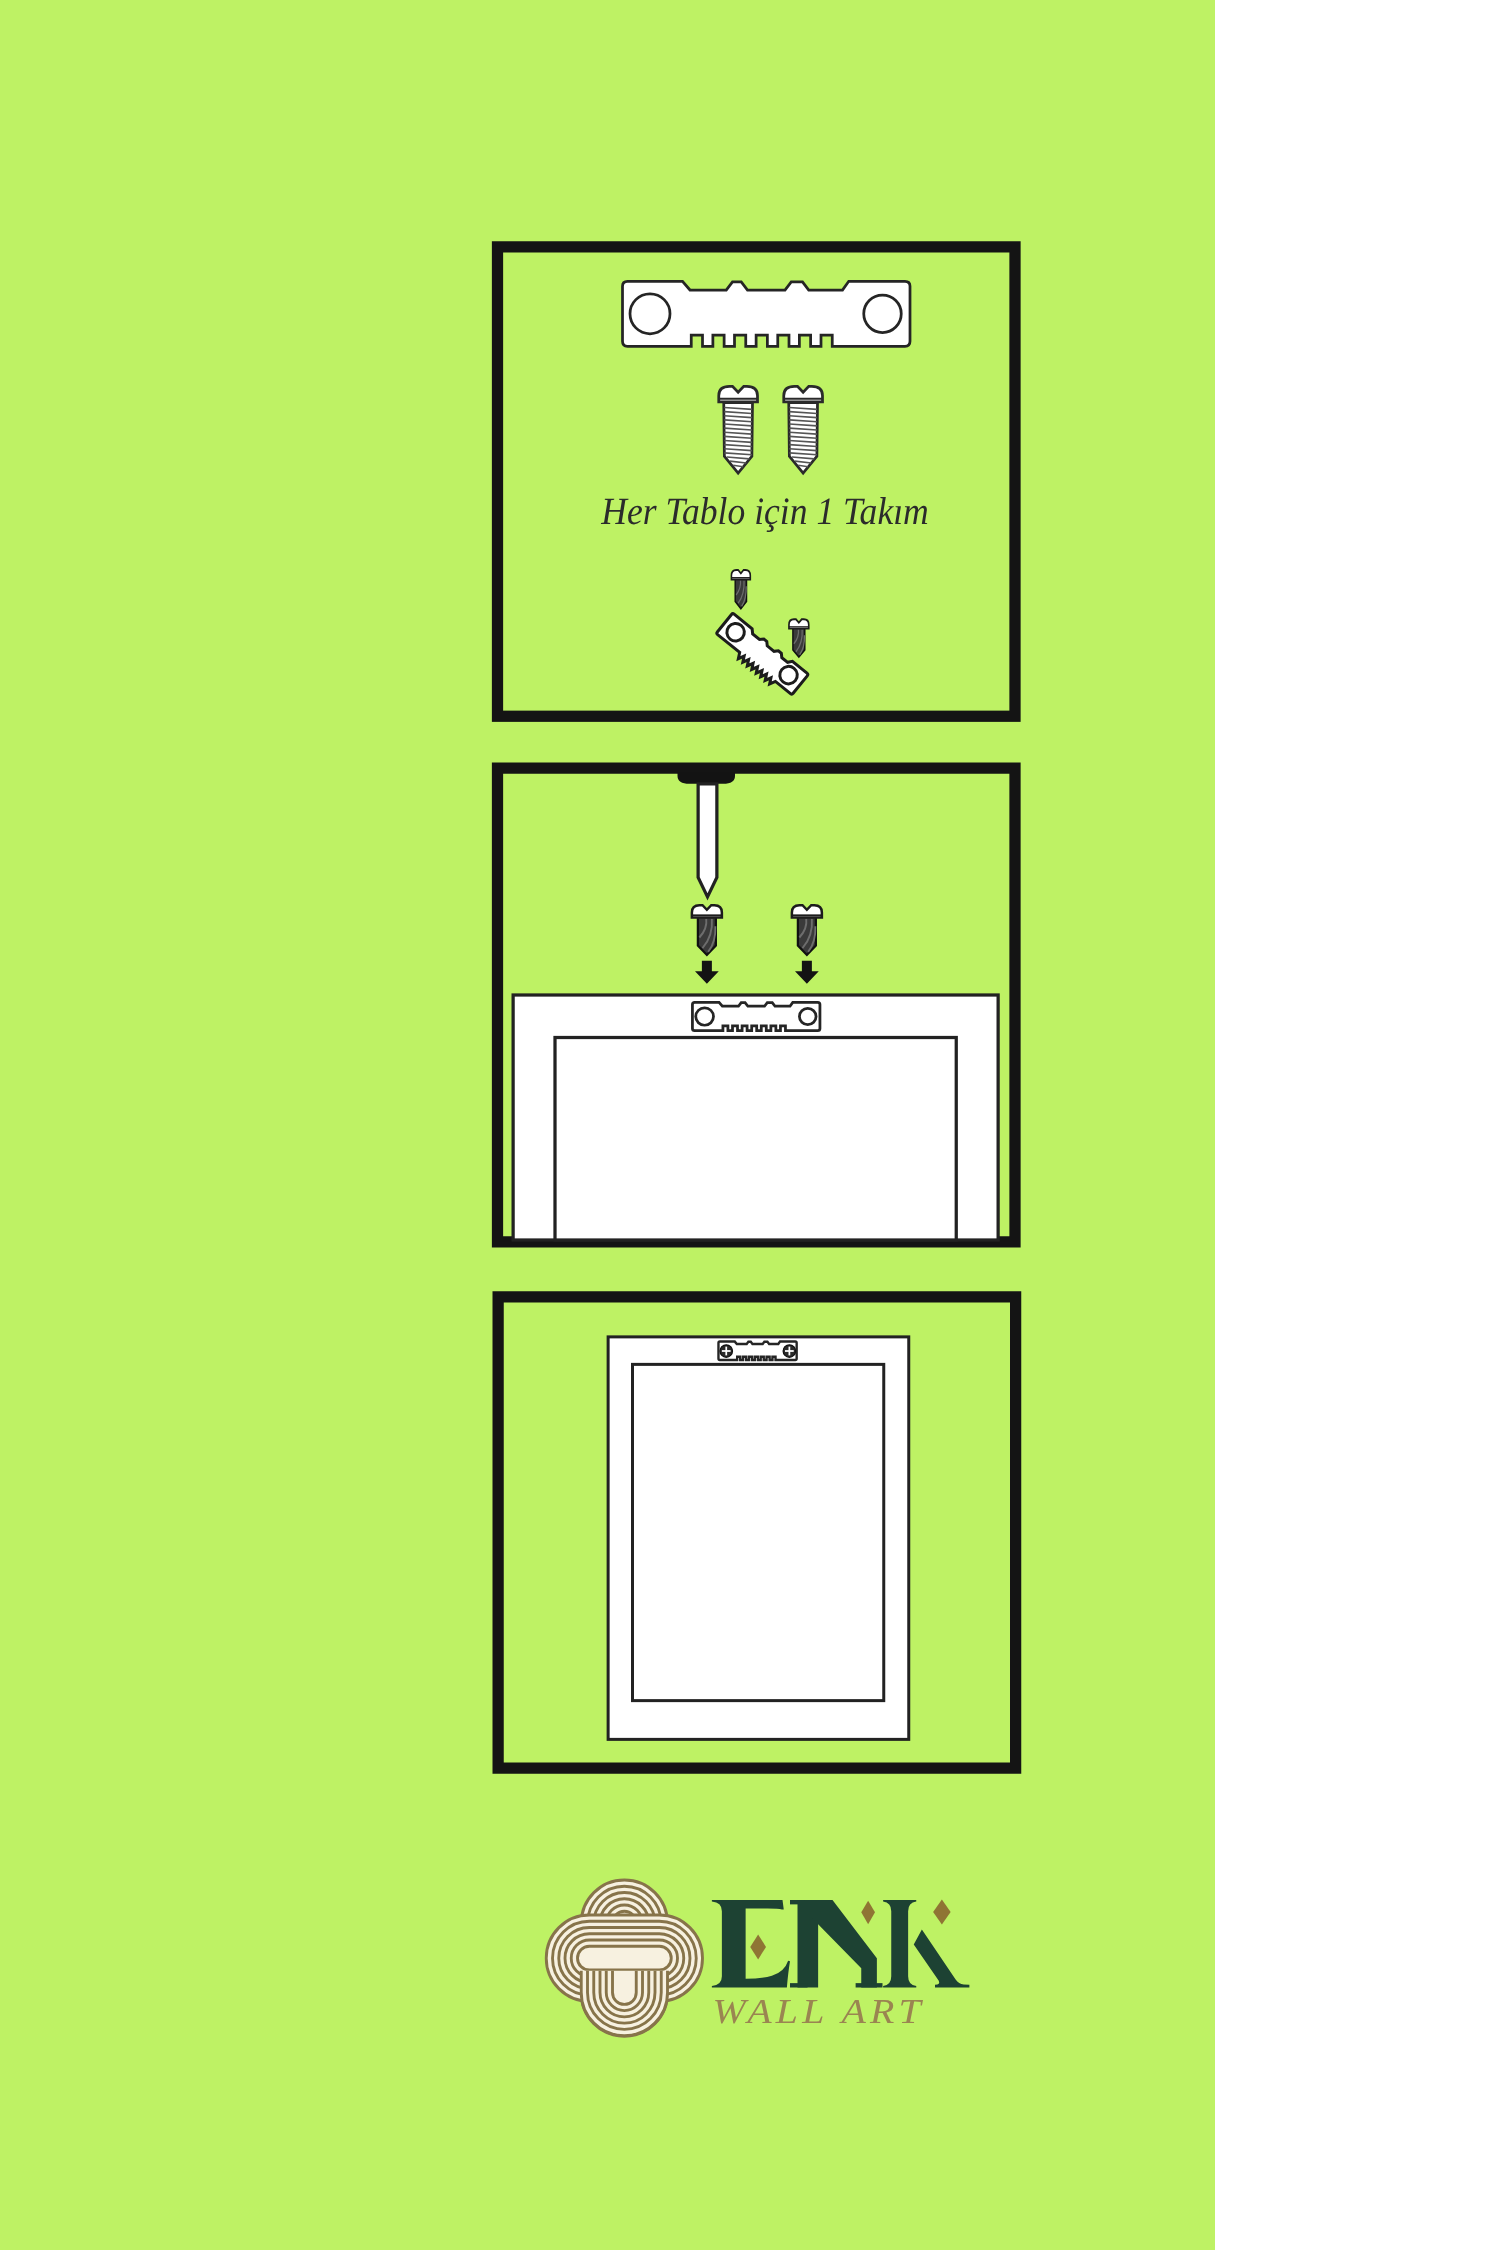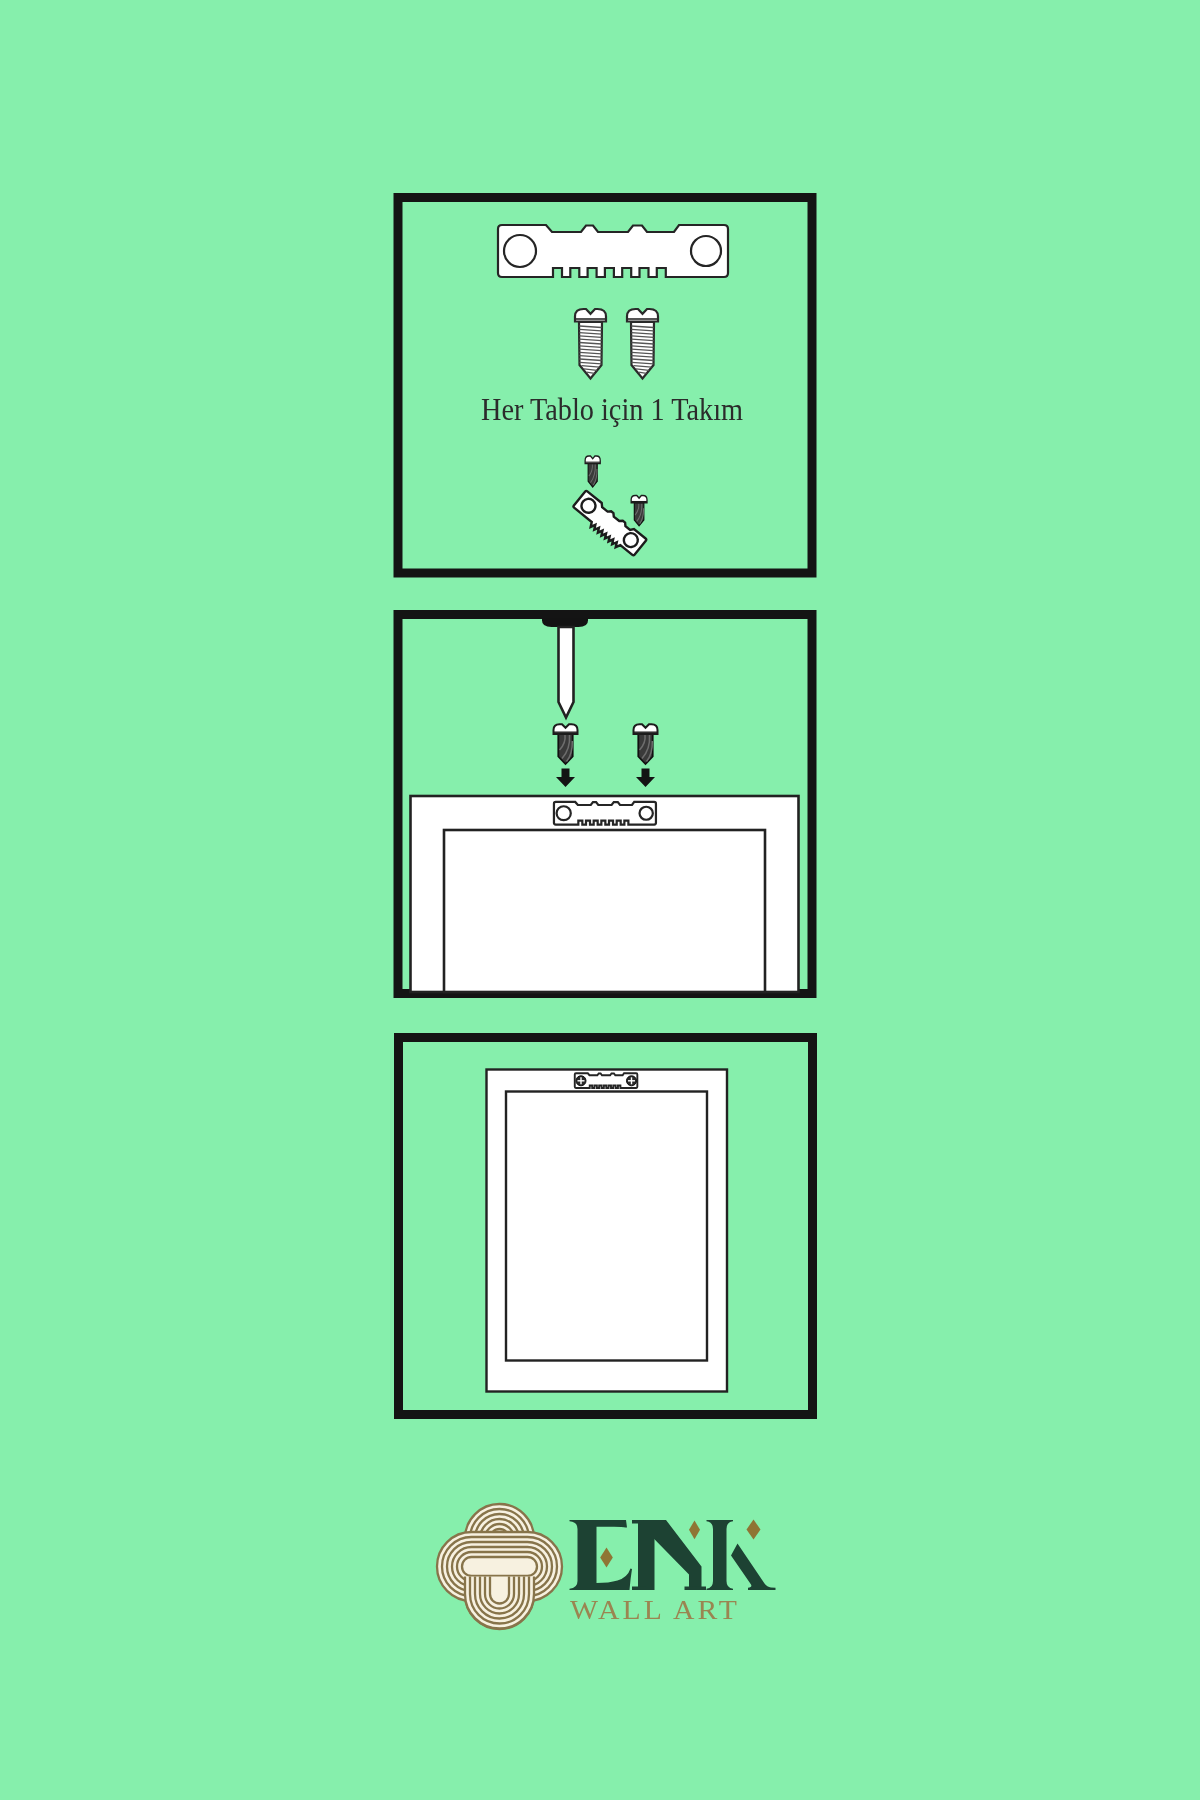--- a/index.html
+++ b/index.html
@@ -1,16 +1,16 @@
 <!DOCTYPE html>
 <html><head>
 <meta charset="utf-8">
 <style>
 html,body{margin:0;padding:0;background:#ffffff;}
-#page{position:relative;width:1200px;height:1800px;background:#86efac;overflow:hidden;}
+#page{position:relative;width:972px;height:1800px;background:#bef264;overflow:hidden;font-style:italic;}
 svg{position:absolute;left:0;top:0;}
 text{font-family:"Liberation Serif",serif;}
 </style>
 </head>
 <body>
 <div id="page">
 <svg width="1200" height="1800" viewBox="0 0 1200 1800" xmlns="http://www.w3.org/2000/svg">
 <defs>
 
 <path id="hangerplate" d="M 5,1 L 49,1 L 55,8 L 84,8 L 89,1.5 L 96,1.5 L 101,8 L 131,8 L 136,1.5 L 145,1.5 L 150,8 L 177,8 L 182,1 L 227,1 Q 231,1 231,5 L 231,49 Q 231,53 227,53 L 168.8,53 L 168.8,44 L 159.8,44 L 159.8,53 L 151.5,53 L 151.5,44 L 142.5,44 L 142.5,53 L 134.2,53 L 134.2,44 L 125.2,44 L 125.2,53 L 116.9,53 L 116.9,44 L 107.9,44 L 107.9,53 L 99.6,53 L 99.6,44 L 90.6,44 L 90.6,53 L 82.3,53 L 82.3,44 L 73.3,44 L 73.3,53 L 65,53 L 65,44 L 56,44 L 56,53 L 5,53 Q 1,53 1,49 L 1,5 Q 1,1 5,1 Z" fill="#ffffff" stroke="#252525"></path>

